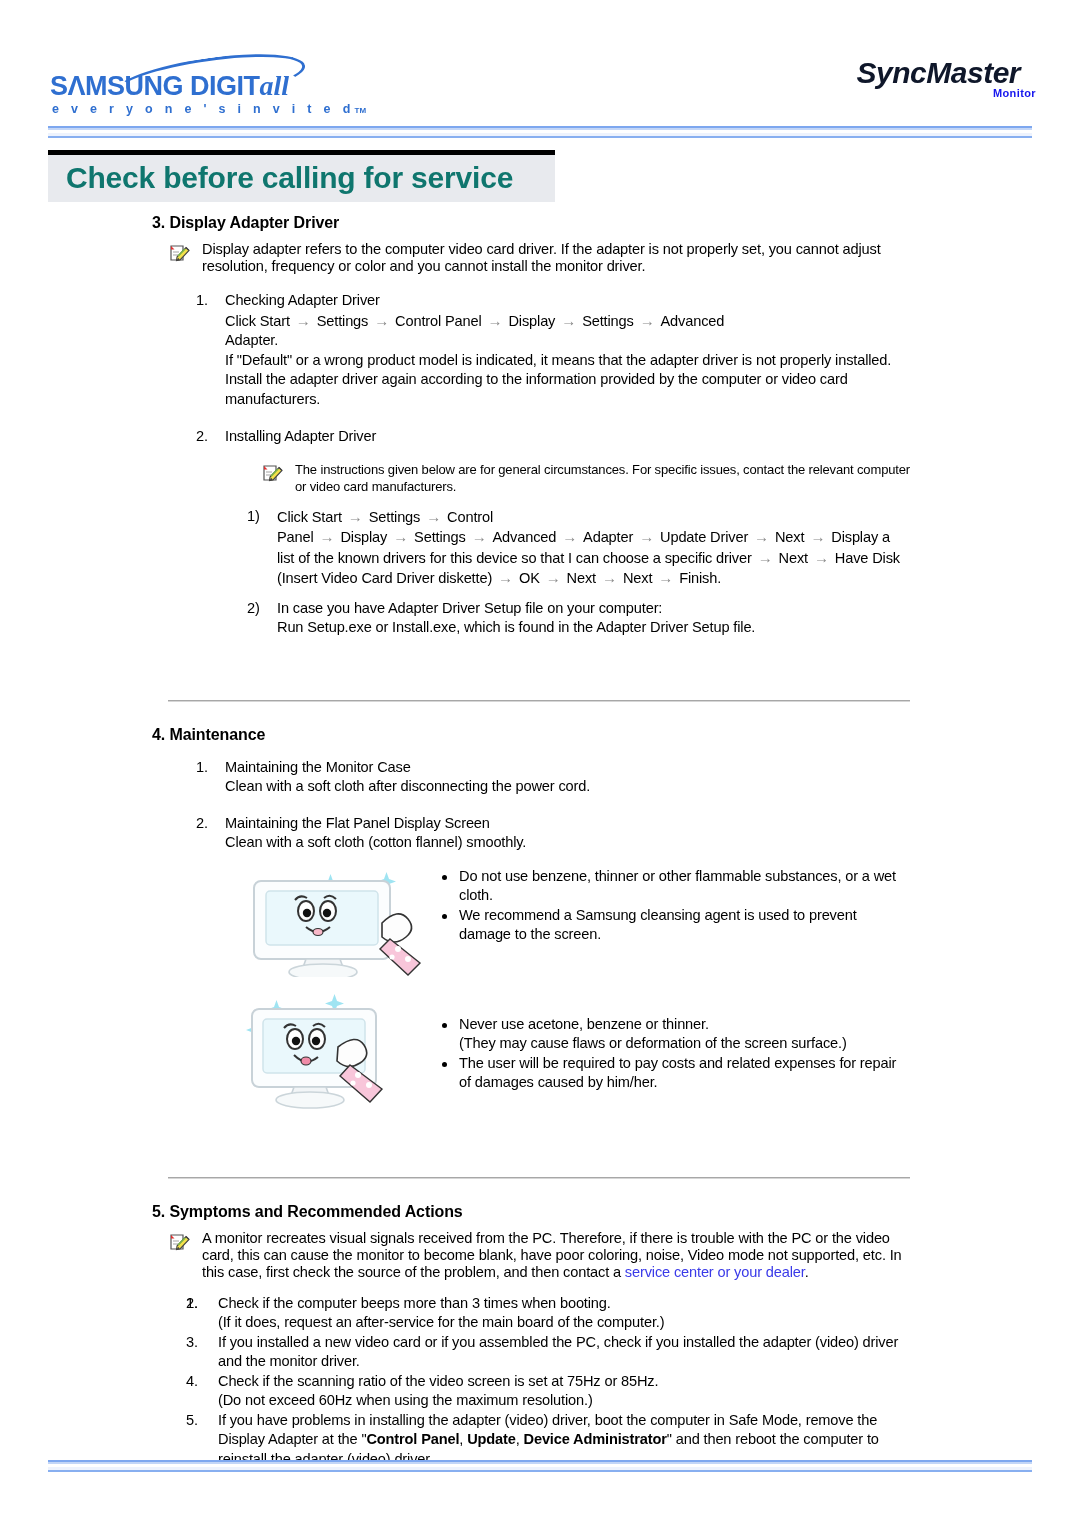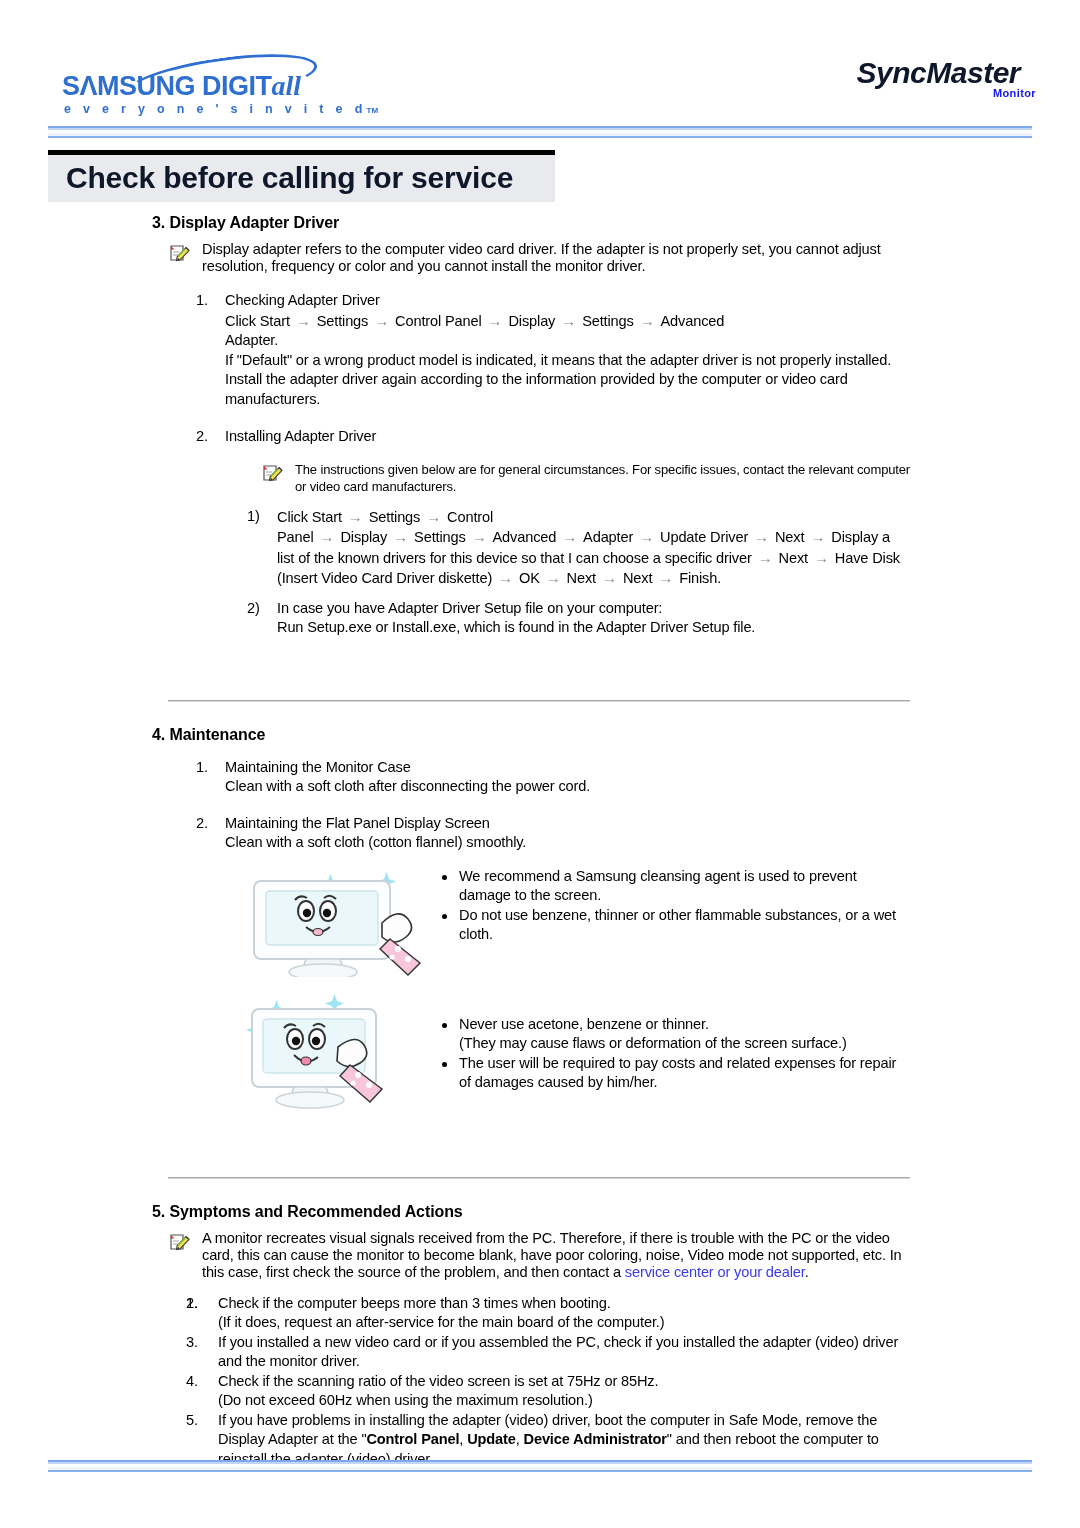--- a/index.html
+++ b/index.html
@@ -9,21 +9,21 @@
     background: #ffffff;
     font-family: "Liberation Sans", sans-serif;
     color: #000;
   }
   .page { position: relative; width: 1080px; height: 1528px; overflow: hidden; }
 
   
   .header { position: relative; height: 120px; }
 
   .samsung-logo {
-    position: absolute; left: 62px; top: 58px;
+    position: absolute; left: 50px; top: 58px;
     width: 210px; height: 58px;
   }
   .samsung-wordmark {
     font-family: "Liberation Sans", sans-serif;
     font-weight: bold;
     font-size: 27px;
     letter-spacing: -0.5px;
     color: #2f6fd0;
     line-height: 1;
     position: absolute; left: 0; top: 14px;
@@ -90,21 +90,21 @@
     width: 507px; height: 52px;
     background: #e8eaee;
     border-top: 5px solid #000;
   }
   .title-banner h1 {
     margin: 0;
     padding: 6px 0 0 18px;
     font-size: 30px;
     font-weight: bold;
     letter-spacing: -0.2px;
-    color: #0f172a;
+    color: #0f766e;
     white-space: nowrap;
   }
 
   
   .content { position: absolute; left: 0; top: 214px; width: 1080px; }
 
   .sec-title {
     font-size: 16px;
     font-weight: bold;
     margin: 0 0 9px 152px;
@@ -344,22 +344,22 @@
           <path d="M158 72 l30 24 l-12 12 l-28 -26 z" fill="#f8c6da" stroke="#333" stroke-width="1.4"></path>
           <g fill="#fff">
             <circle cx="166" cy="82" r="3"></circle>
               <circle cx="176" cy="92" r="3"></circle>
               <circle cx="160" cy="90" r="2.6"></circle>
           </g>
         </svg>
       </div>
       <div class="bullets">
         <ul class="bullets-list">
+          <li>Do not use benzene, thinner or other flammable substances, or a wet cloth.</li>
           <li>We recommend a Samsung cleansing agent is used to prevent damage to the screen.</li>
-          <li>Do not use benzene, thinner or other flammable substances, or a wet cloth.</li>
         </ul>
       </div>
     </div>
 
     <div class="illus-row" style="margin-top:10px;">
       <div class="pic">
         <svg width="190" height="120" viewBox="0 0 190 120">
           <g fill="#9fe4f2">
             <path d="M22 36 l3 -8 l3 8 l8 3 l-8 3 l-3 8 l-3 -8 l-8 -3 z"></path>
             <path d="M42 16 l2.5 -7 l2.5 7 l7 2.5 l-7 2.5 l-2.5 7 l-2.5 -7 l-7 -2.5 z"></path>

